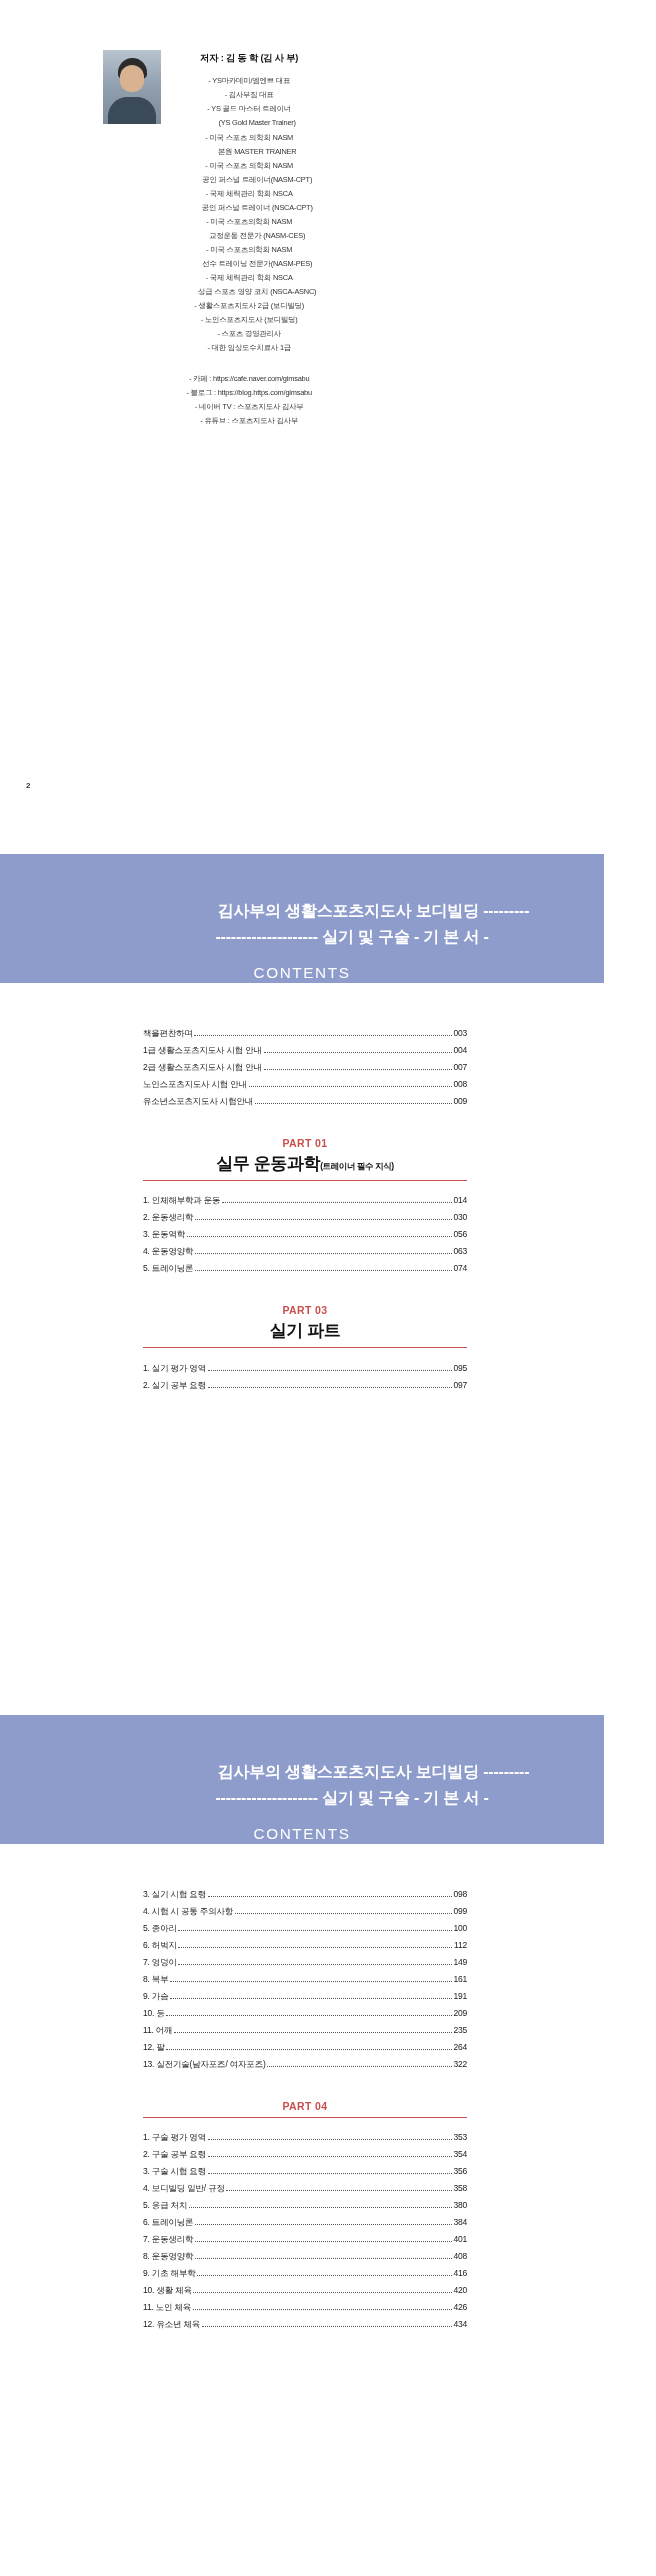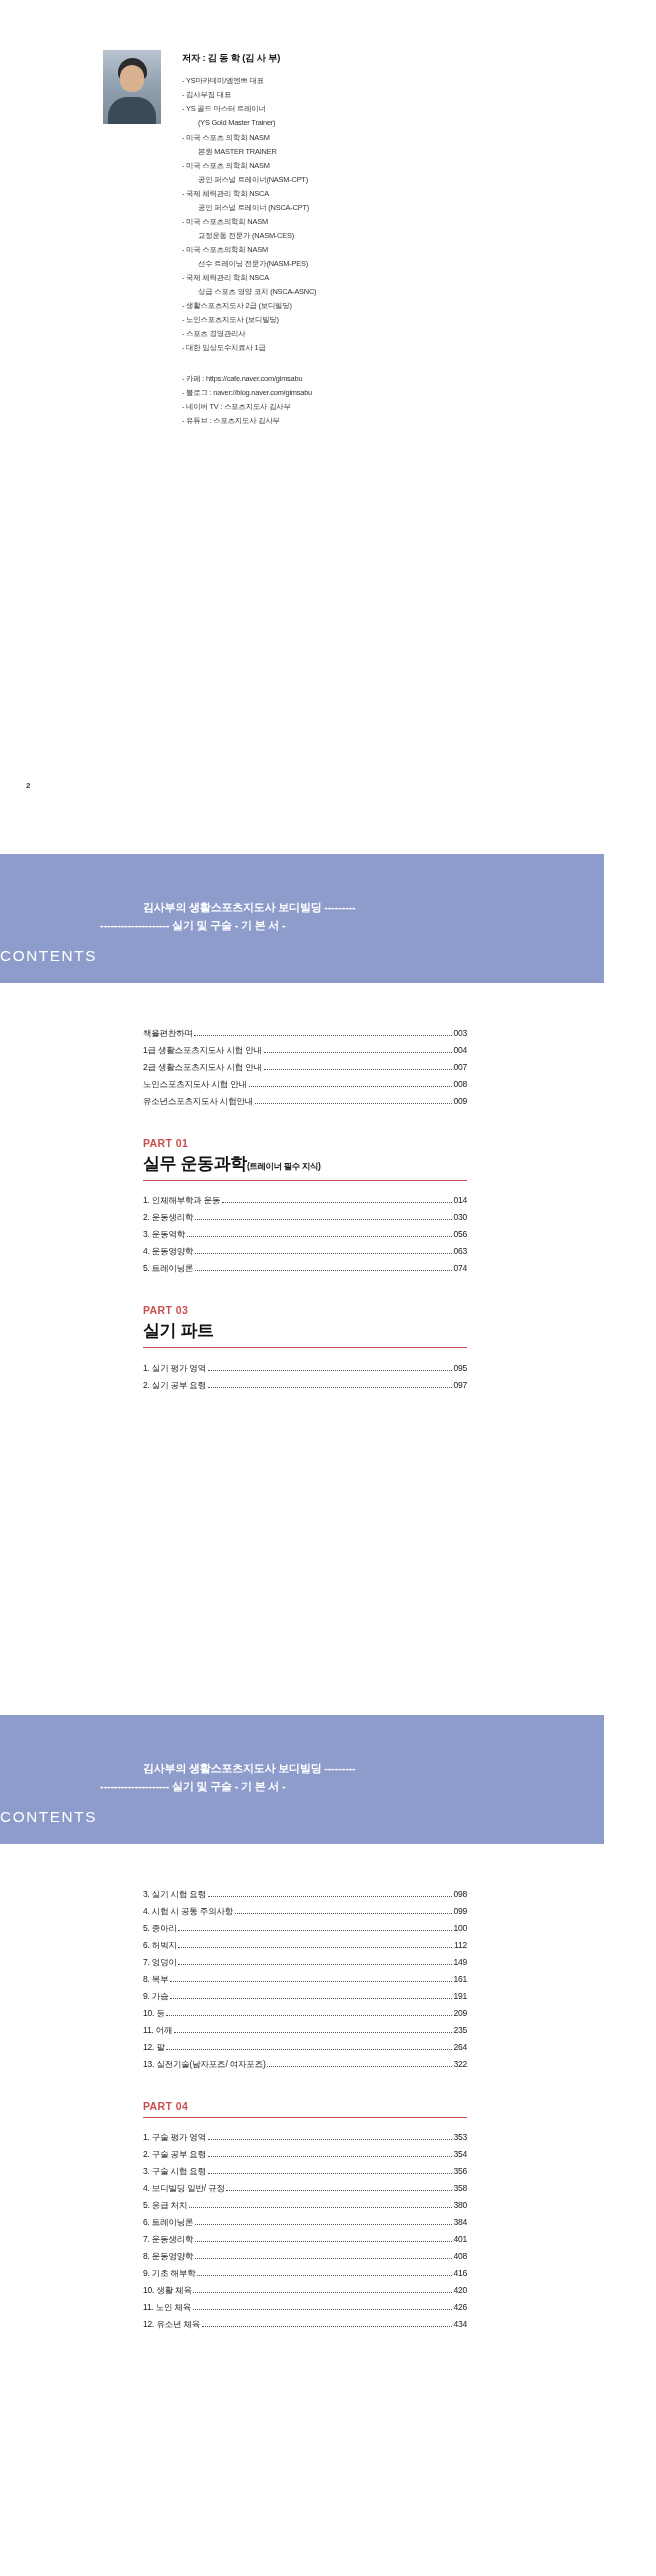--- a/index.html
+++ b/index.html
@@ -7,20 +7,21 @@
   body {
     width: 656px;
     background: #ffffff;
     font-family: "Liberation Sans", sans-serif;
     color: #222;
   }
   .page {
     width: 604px;
     position: relative;
     background: #ffffff;
+    text-align: center;
   }
 
   
   .page-author { height: 854px; padding: 0; }
   .author-wrap {
     display: flex;
     padding: 50px 0 0 103px;
   }
   .portrait {
     width: 58px;
@@ -86,21 +87,21 @@
     background: #8e9ccb;
     height: 861px;
     padding: 0;
     position: relative;
   }
   .contents-head {
     padding: 44px 0 0 0;
   }
   .contents-head .ln {
     color: #ffffff;
-    font-size: 11px;
+    font-size: 16px;
     font-weight: bold;
     letter-spacing: -0.2px;
     line-height: 1.65;
     padding-left: 143px;
     white-space: pre;
   }
   .contents-head .ln2 { padding-left: 100px; }
   .contents-word {
     color: #ffffff;
     font-size: 15.3px;
@@ -186,21 +187,21 @@
       <div class="bio-line">- 미국 스포츠의학회 NASM</div>
       <div class="bio-line indent">선수 트레이닝 전문가(NASM-PES)</div>
       <div class="bio-line">- 국제 체력관리 학회 NSCA</div>
       <div class="bio-line indent">상급 스포츠 영양 코치 (NSCA-ASNC)</div>
       <div class="bio-line">- 생활스포츠지도사 2급 (보디빌딩)</div>
       <div class="bio-line">- 노인스포츠지도사 (보디빌딩)</div>
       <div class="bio-line">- 스포츠 경영관리사</div>
       <div class="bio-line">- 대한 임상도수치료사 1급</div>
       <div class="bio-gap"></div>
       <div class="bio-line">- 카페 : https://cafe.naver.com/gimsabu</div>
-      <div class="bio-line">- 블로그 : naver://blog.naver.com/gimsabu</div>
+      <div class="bio-line">- 블로그 : https://blog.https.com/gimsabu</div>
       <div class="bio-line">- 네이버 TV : 스포츠지도사 김사부</div>
       <div class="bio-line">- 유튜브 : 스포츠지도사 김사부</div>
     </div>
   </div>
   <div class="page-num">2</div>
 </div>
 
 <div class="page page-contents">
   <div class="contents-head">
     <div class="ln">김사부의 생활스포츠지도사 보디빌딩 ---------</div>

